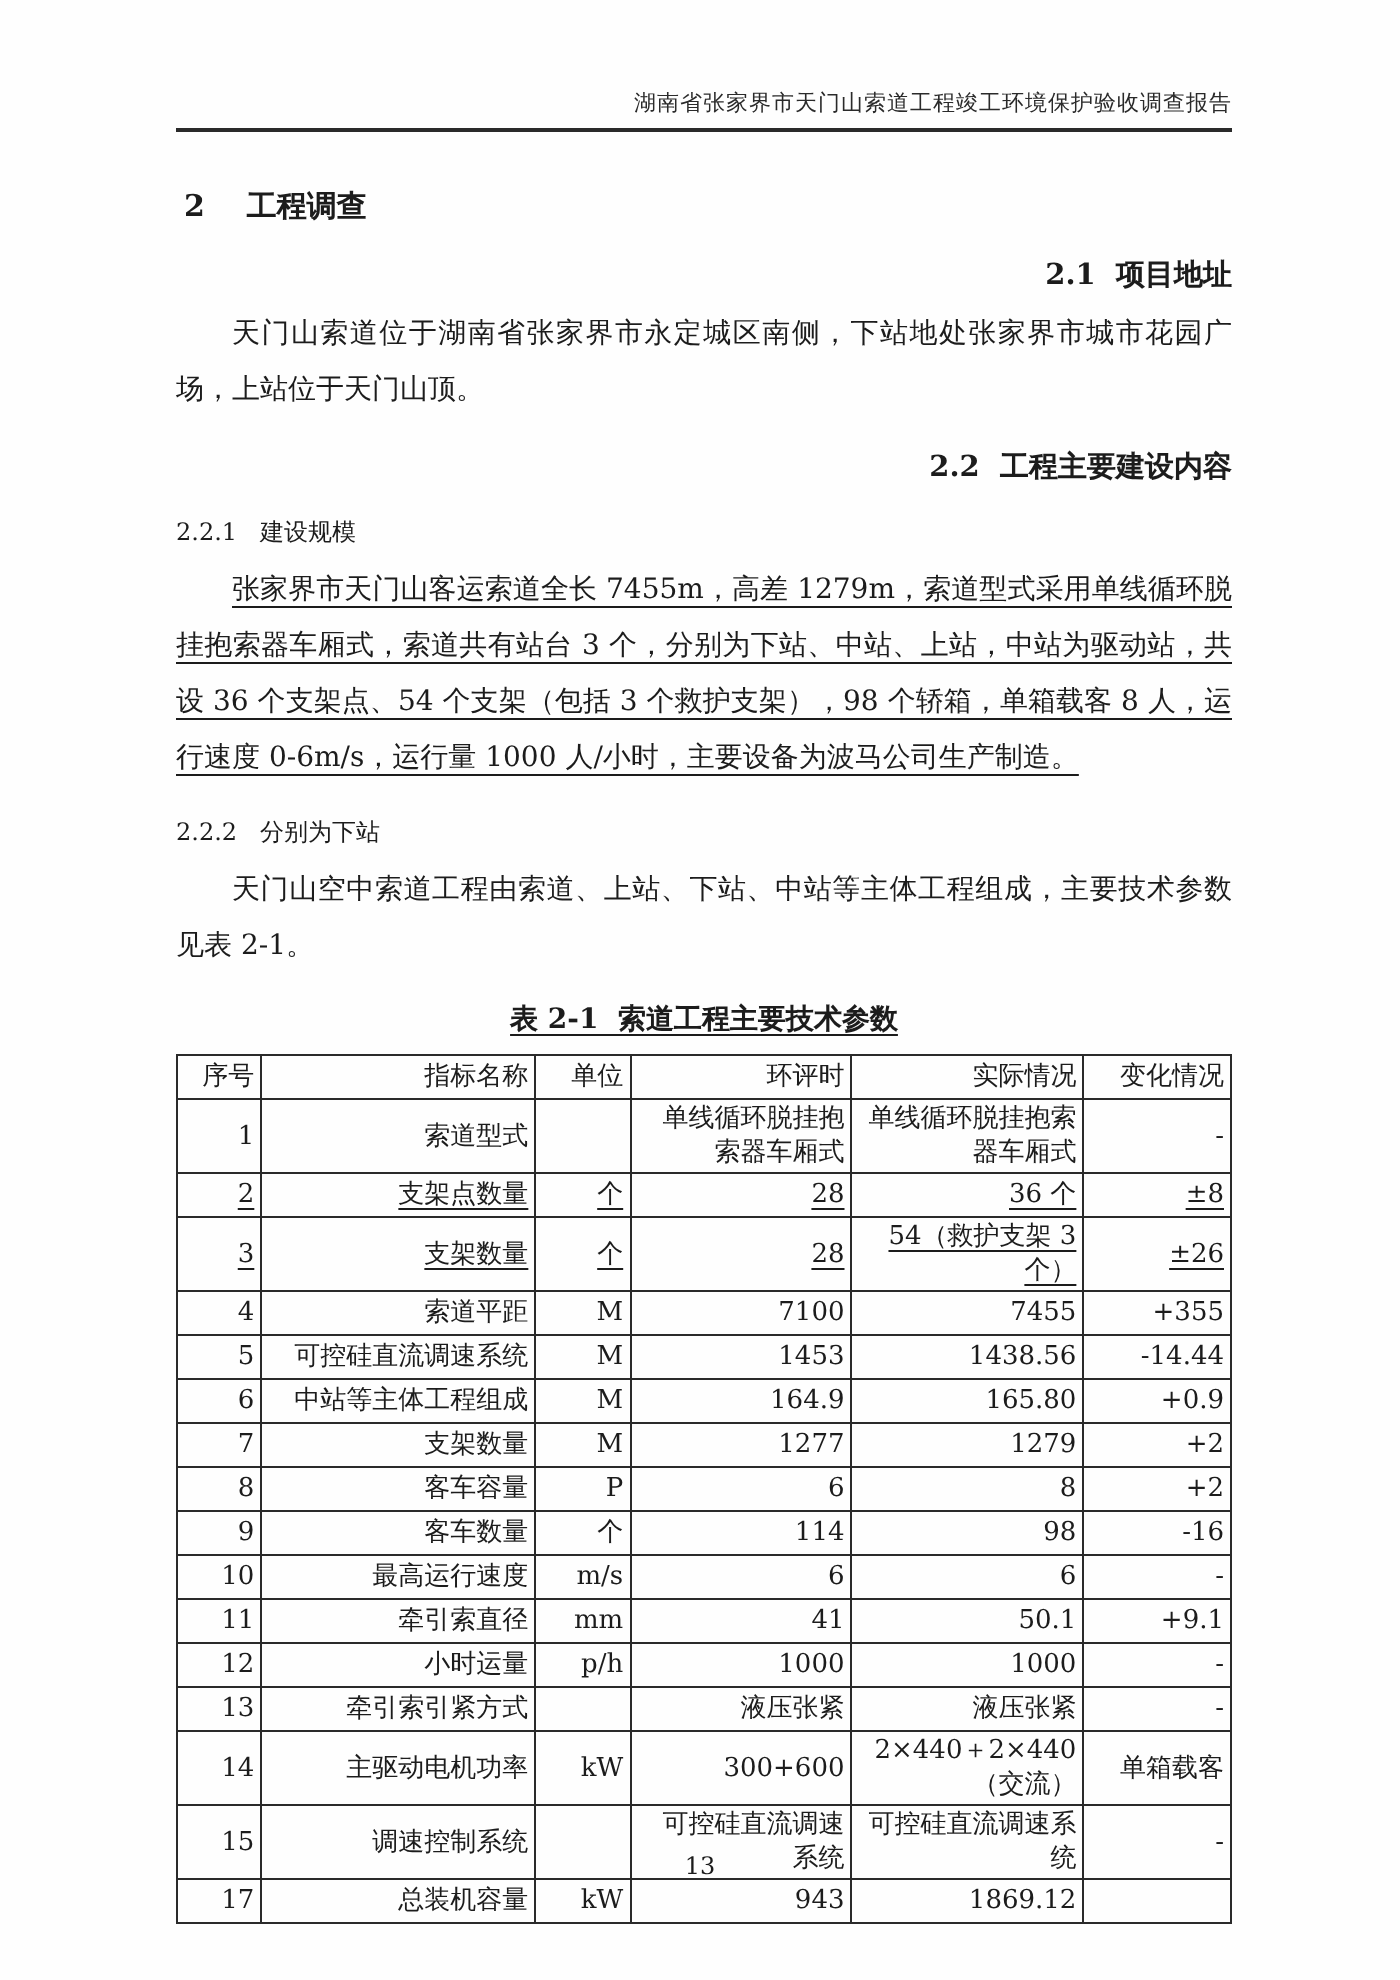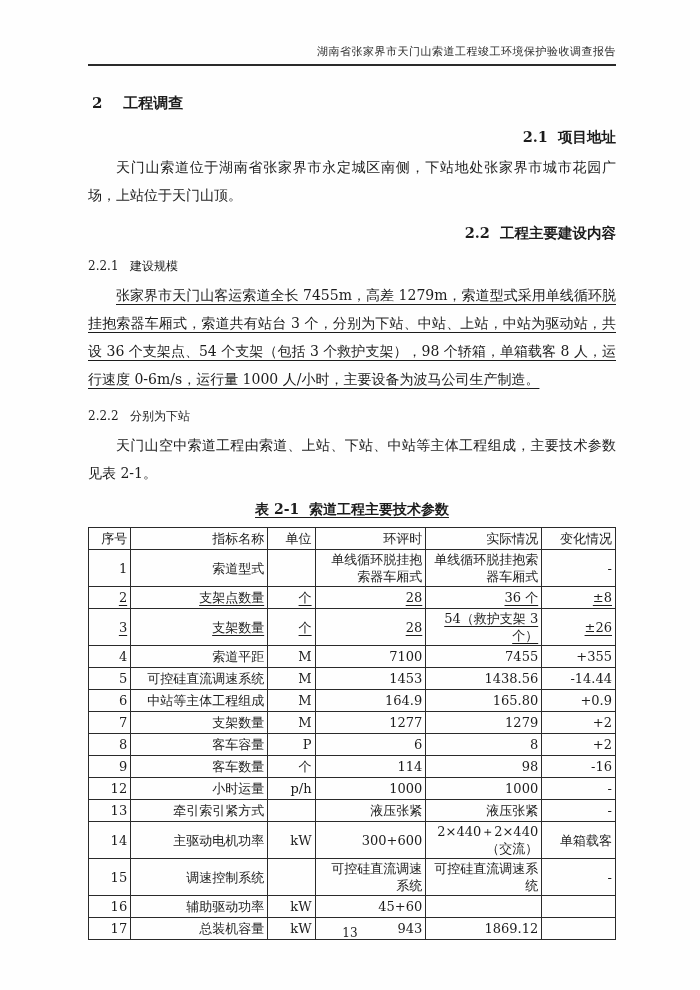--- a/index.html
+++ b/index.html
@@ -198,20 +198,36 @@
   </tr>
           <tr>
     <td>9</td>
     <td>客车数量</td>
     <td>个</td>
     <td>114</td>
     <td>98</td>
     <td>-16</td>
   </tr>
           <tr>
+    <td>10</td>
+    <td>最高运行速度</td>
+    <td>m/s</td>
+    <td>6</td>
+    <td>6</td>
+    <td>-</td>
+  </tr>
+          <tr>
+    <td>11</td>
+    <td>牵引索直径</td>
+    <td>mm</td>
+    <td>41</td>
+    <td>50.1</td>
+    <td>+9.1</td>
+  </tr>
+          <tr>
     <td>12</td>
     <td>小时运量</td>
     <td>p/h</td>
     <td>1000</td>
     <td>1000</td>
     <td>-</td>
   </tr>
           <tr>
     <td>13</td>
     <td>牵引索引紧方式</td>
@@ -230,28 +246,20 @@
   </tr>
           <tr>
     <td>15</td>
     <td>调速控制系统</td>
     <td></td>
     <td>可控硅直流调速系统</td>
     <td>可控硅直流调速系统</td>
     <td>-</td>
   </tr>
           <tr>
-    <td>16</td>
-    <td>辅助驱动功率</td>
-    <td>kW</td>
-    <td>45+60</td>
-    <td></td>
-    <td></td>
-  </tr>
-          <tr>
     <td>17</td>
     <td>总装机容量</td>
     <td>kW</td>
     <td>943</td>
     <td>1869.12</td>
     <td></td>
   </tr>
         </tbody>
     </table>
   </div>

